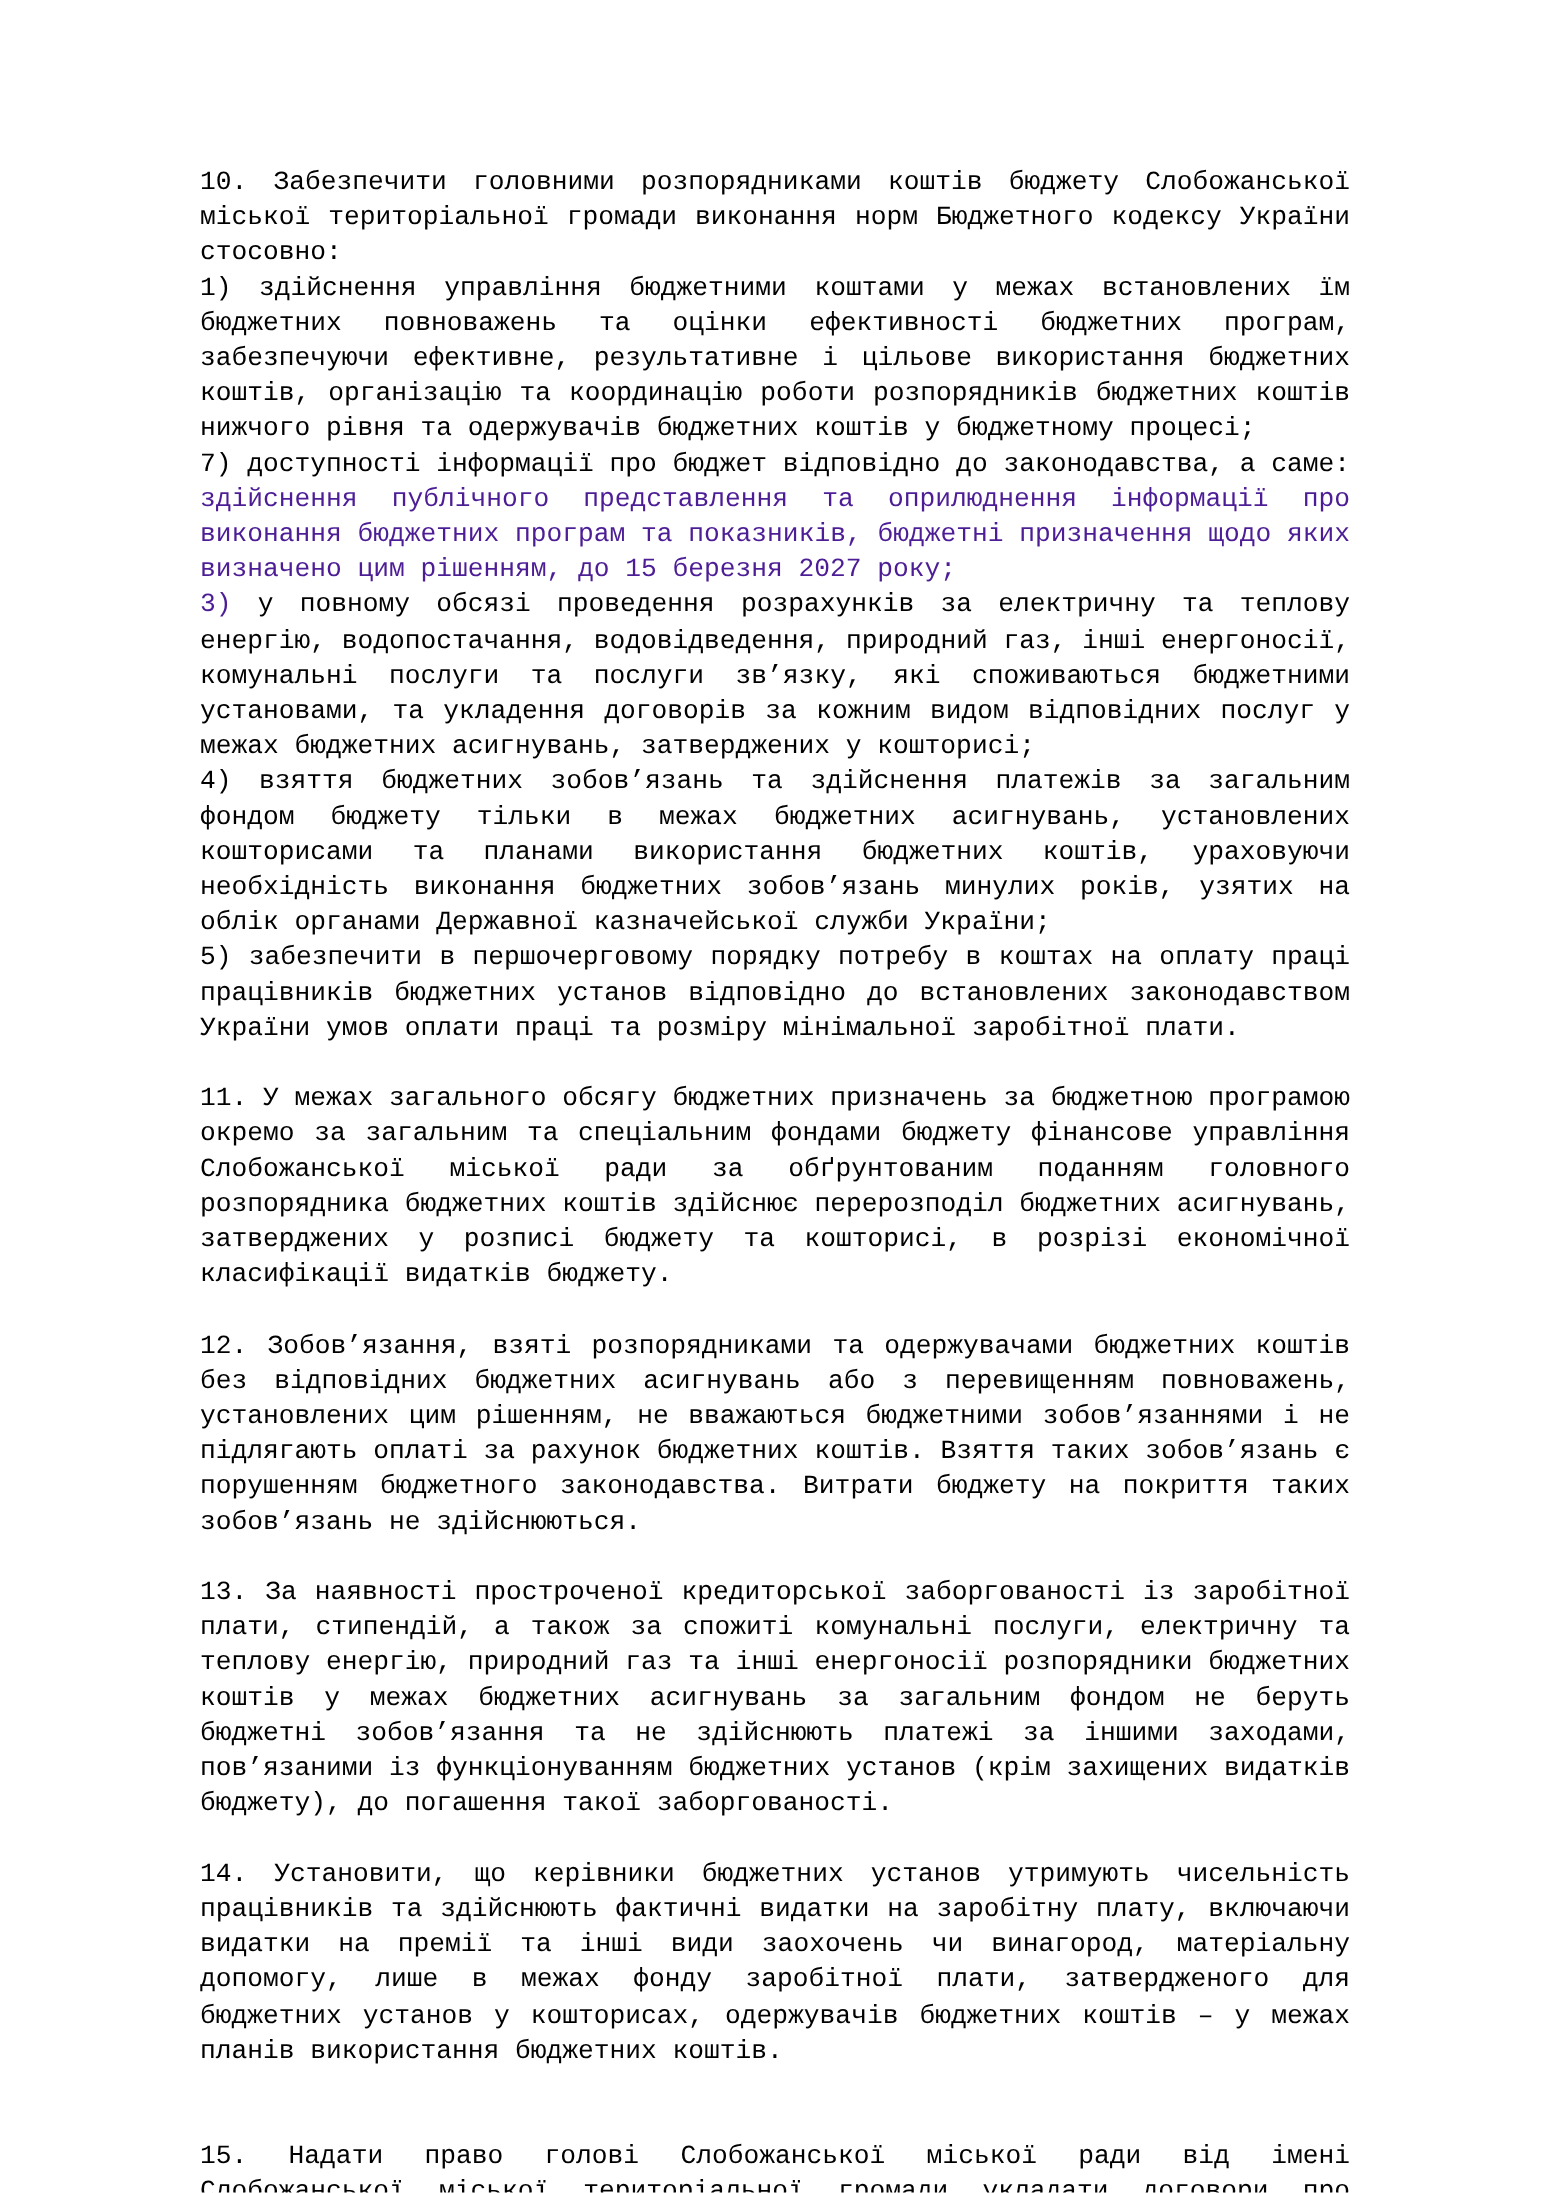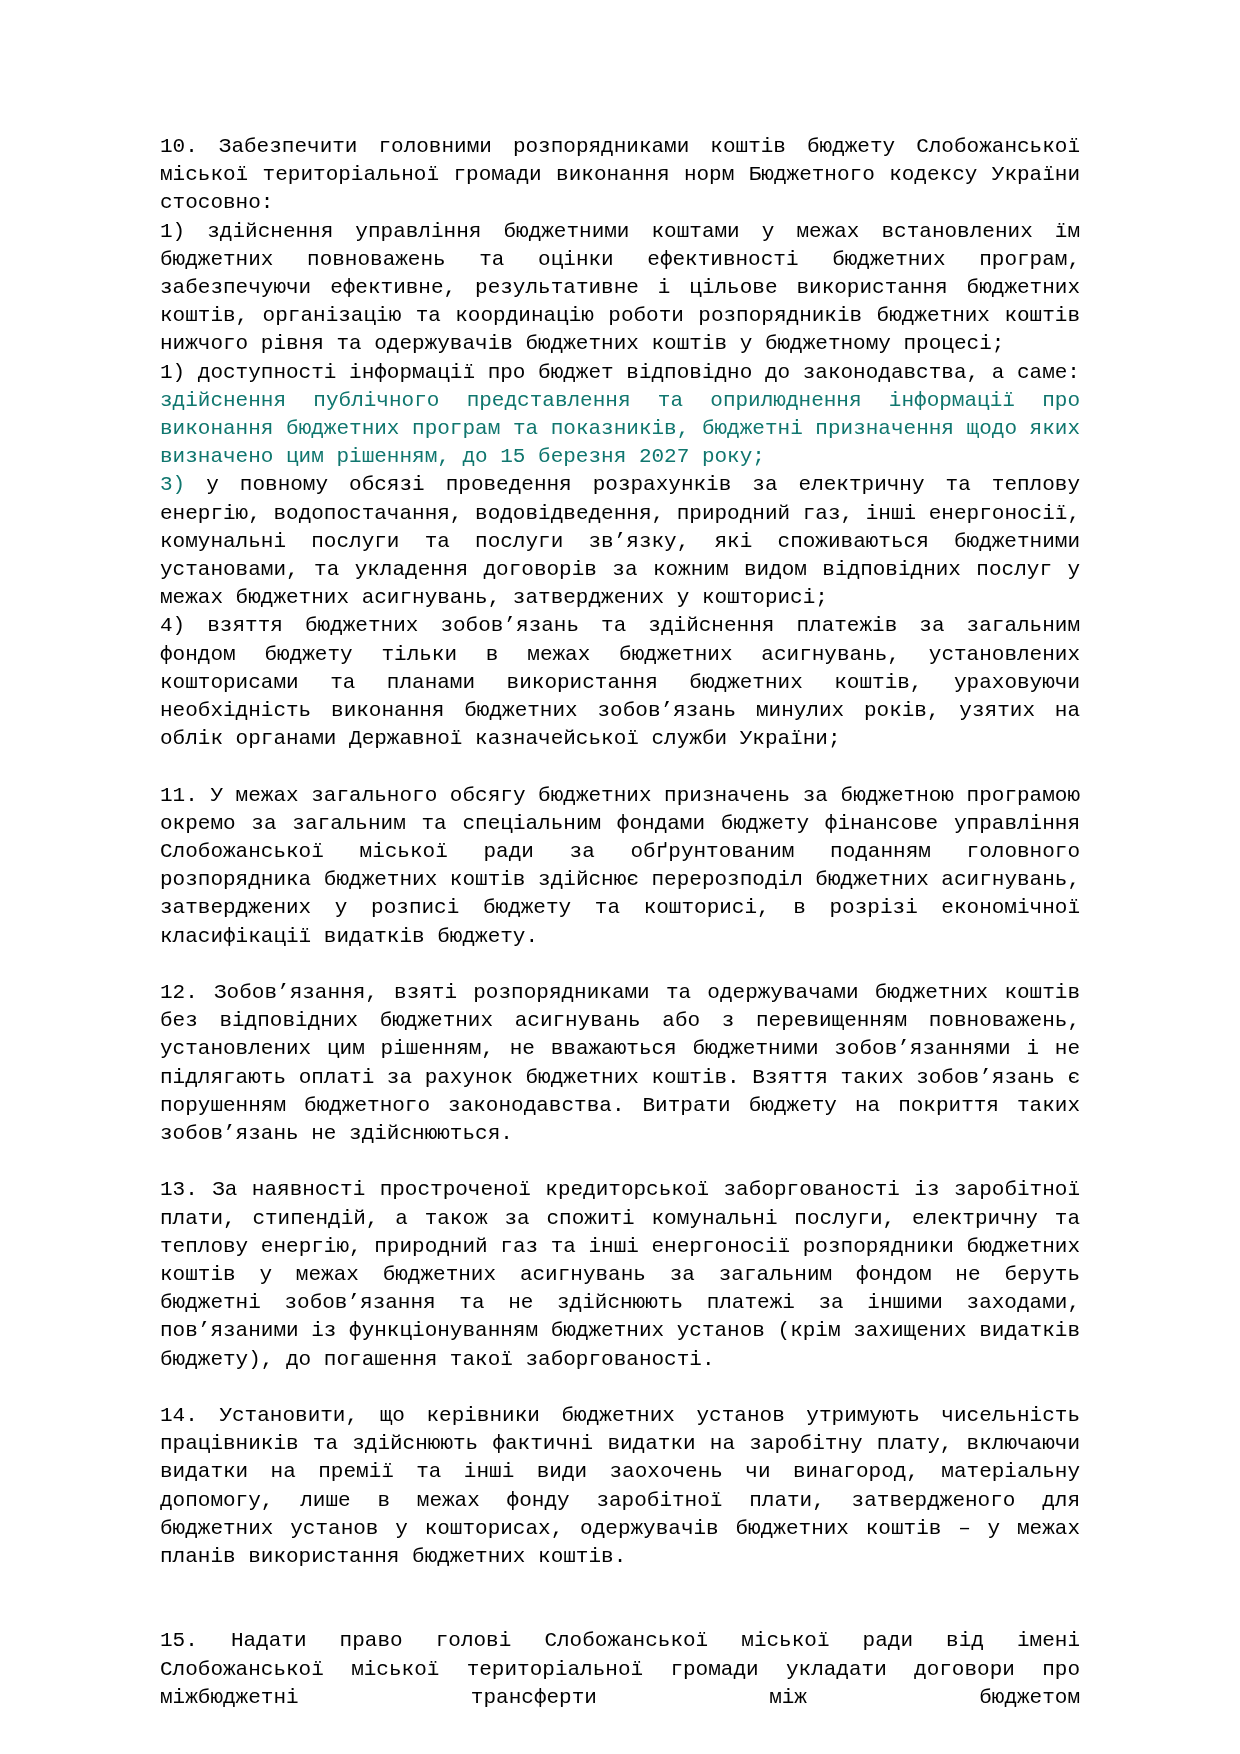--- a/index.html
+++ b/index.html
@@ -9,33 +9,34 @@
       left: 160px;
       top: 133px;
       width: 920px;
       font-family: Liberation Mono, monospace;
       font-size: 21px;
       line-height: 28.2px;
       color: #000000;
     }
     .para { margin: 0; text-align: justify; text-align-last: left; }
     .gap { height: 28.2px; }
-    .blue { color: #0f766e; }
+    .blue { color: #4c1d95; }
   </style>
 </head>
 <body>
 
 <div class="page">
   <div>
     <p class="para">10. Забезпечити головними розпорядниками коштів бюджету Слобожанської міської територіальної громади  виконання норм Бюджетного кодексу України стосовно:</p>
     <p class="para">1) здійснення управління бюджетними коштами у межах встановлених їм бюджетних повноважень та оцінки ефективності бюджетних програм, забезпечуючи ефективне, результативне і цільове використання бюджетних коштів, організацію та координацію роботи розпорядників бюджетних коштів нижчого рівня та одержувачів бюджетних коштів у бюджетному процесі;</p>
-    <p class="para">1)  доступності інформації про бюджет відповідно до законодавства, а саме:</p>
+    <p class="para">7)  доступності інформації про бюджет відповідно до законодавства, а саме:</p>
     <p class="para blue">здійснення публічного представлення та оприлюднення інформації про виконання бюджетних програм та показників, бюджетні призначення щодо яких визначено цим рішенням, до 15 березня 2027 року;</p>
     <p class="para"><span class="blue">3)</span><span> у повному обсязі проведення розрахунків за електричну та теплову енергію, водопостачання, водовідведення, природний газ, інші енергоносії, комунальні послуги та послуги зв’язку, які споживаються бюджетними установами, та укладення договорів за кожним видом відповідних послуг у межах бюджетних асигнувань, затверджених у кошторисі;</span></p>
     <p class="para">4) взяття бюджетних зобов’язань та здійснення платежів за загальним фондом бюджету тільки в межах бюджетних асигнувань, установлених кошторисами та планами використання бюджетних коштів, ураховуючи необхідність виконання  бюджетних зобов’язань минулих років, узятих на облік органами Державної казначейської служби України;</p>
+    <p class="para">5) забезпечити в першочерговому порядку потребу в коштах на оплату праці працівників бюджетних установ відповідно до встановлених законодавством України умов оплати праці та розміру мінімальної заробітної плати.</p>
   </div>
   <div class="gap"></div>
   <p class="para">11. У межах загального обсягу бюджетних призначень за бюджетною програмою окремо за загальним та спеціальним фондами бюджету фінансове управління Слобожанської міської ради за обґрунтованим поданням головного розпорядника бюджетних коштів здійснює перерозподіл бюджетних асигнувань, затверджених у розписі бюджету та кошторисі, в розрізі економічної класифікації видатків бюджету.</p>
   <div class="gap"></div>
   <p class="para">12. Зобов’язання, взяті розпорядниками та одержувачами бюджетних коштів без відповідних бюджетних асигнувань або з перевищенням повноважень, установлених цим рішенням, не вважаються бюджетними зобов’язаннями і не підлягають оплаті за рахунок бюджетних коштів. Взяття таких зобов’язань є порушенням бюджетного законодавства. Витрати бюджету на покриття таких зобов’язань не здійснюються.</p>
   <div class="gap"></div>
   <p class="para">13. За наявності простроченої кредиторської заборгованості із заробітної плати, стипендій, а також за спожиті комунальні послуги, електричну та теплову енергію, природний газ та інші енергоносії розпорядники бюджетних коштів у межах бюджетних асигнувань за загальним фондом не беруть бюджетні зобов’язання та не здійснюють платежі за іншими заходами, пов’язаними із функціонуванням бюджетних установ (крім захищених видатків бюджету), до погашення такої заборгованості.</p>
   <div class="gap"></div>
   <p class="para">14. Установити, що керівники бюджетних установ утримують чисельність працівників та здійснюють фактичні видатки на заробітну плату, включаючи видатки на премії та інші види заохочень чи винагород, матеріальну допомогу, лише в межах фонду заробітної плати, затвердженого для бюджетних установ у кошторисах, одержувачів бюджетних коштів – у межах планів використання бюджетних коштів.</p>
   <div class="gap"></div>

